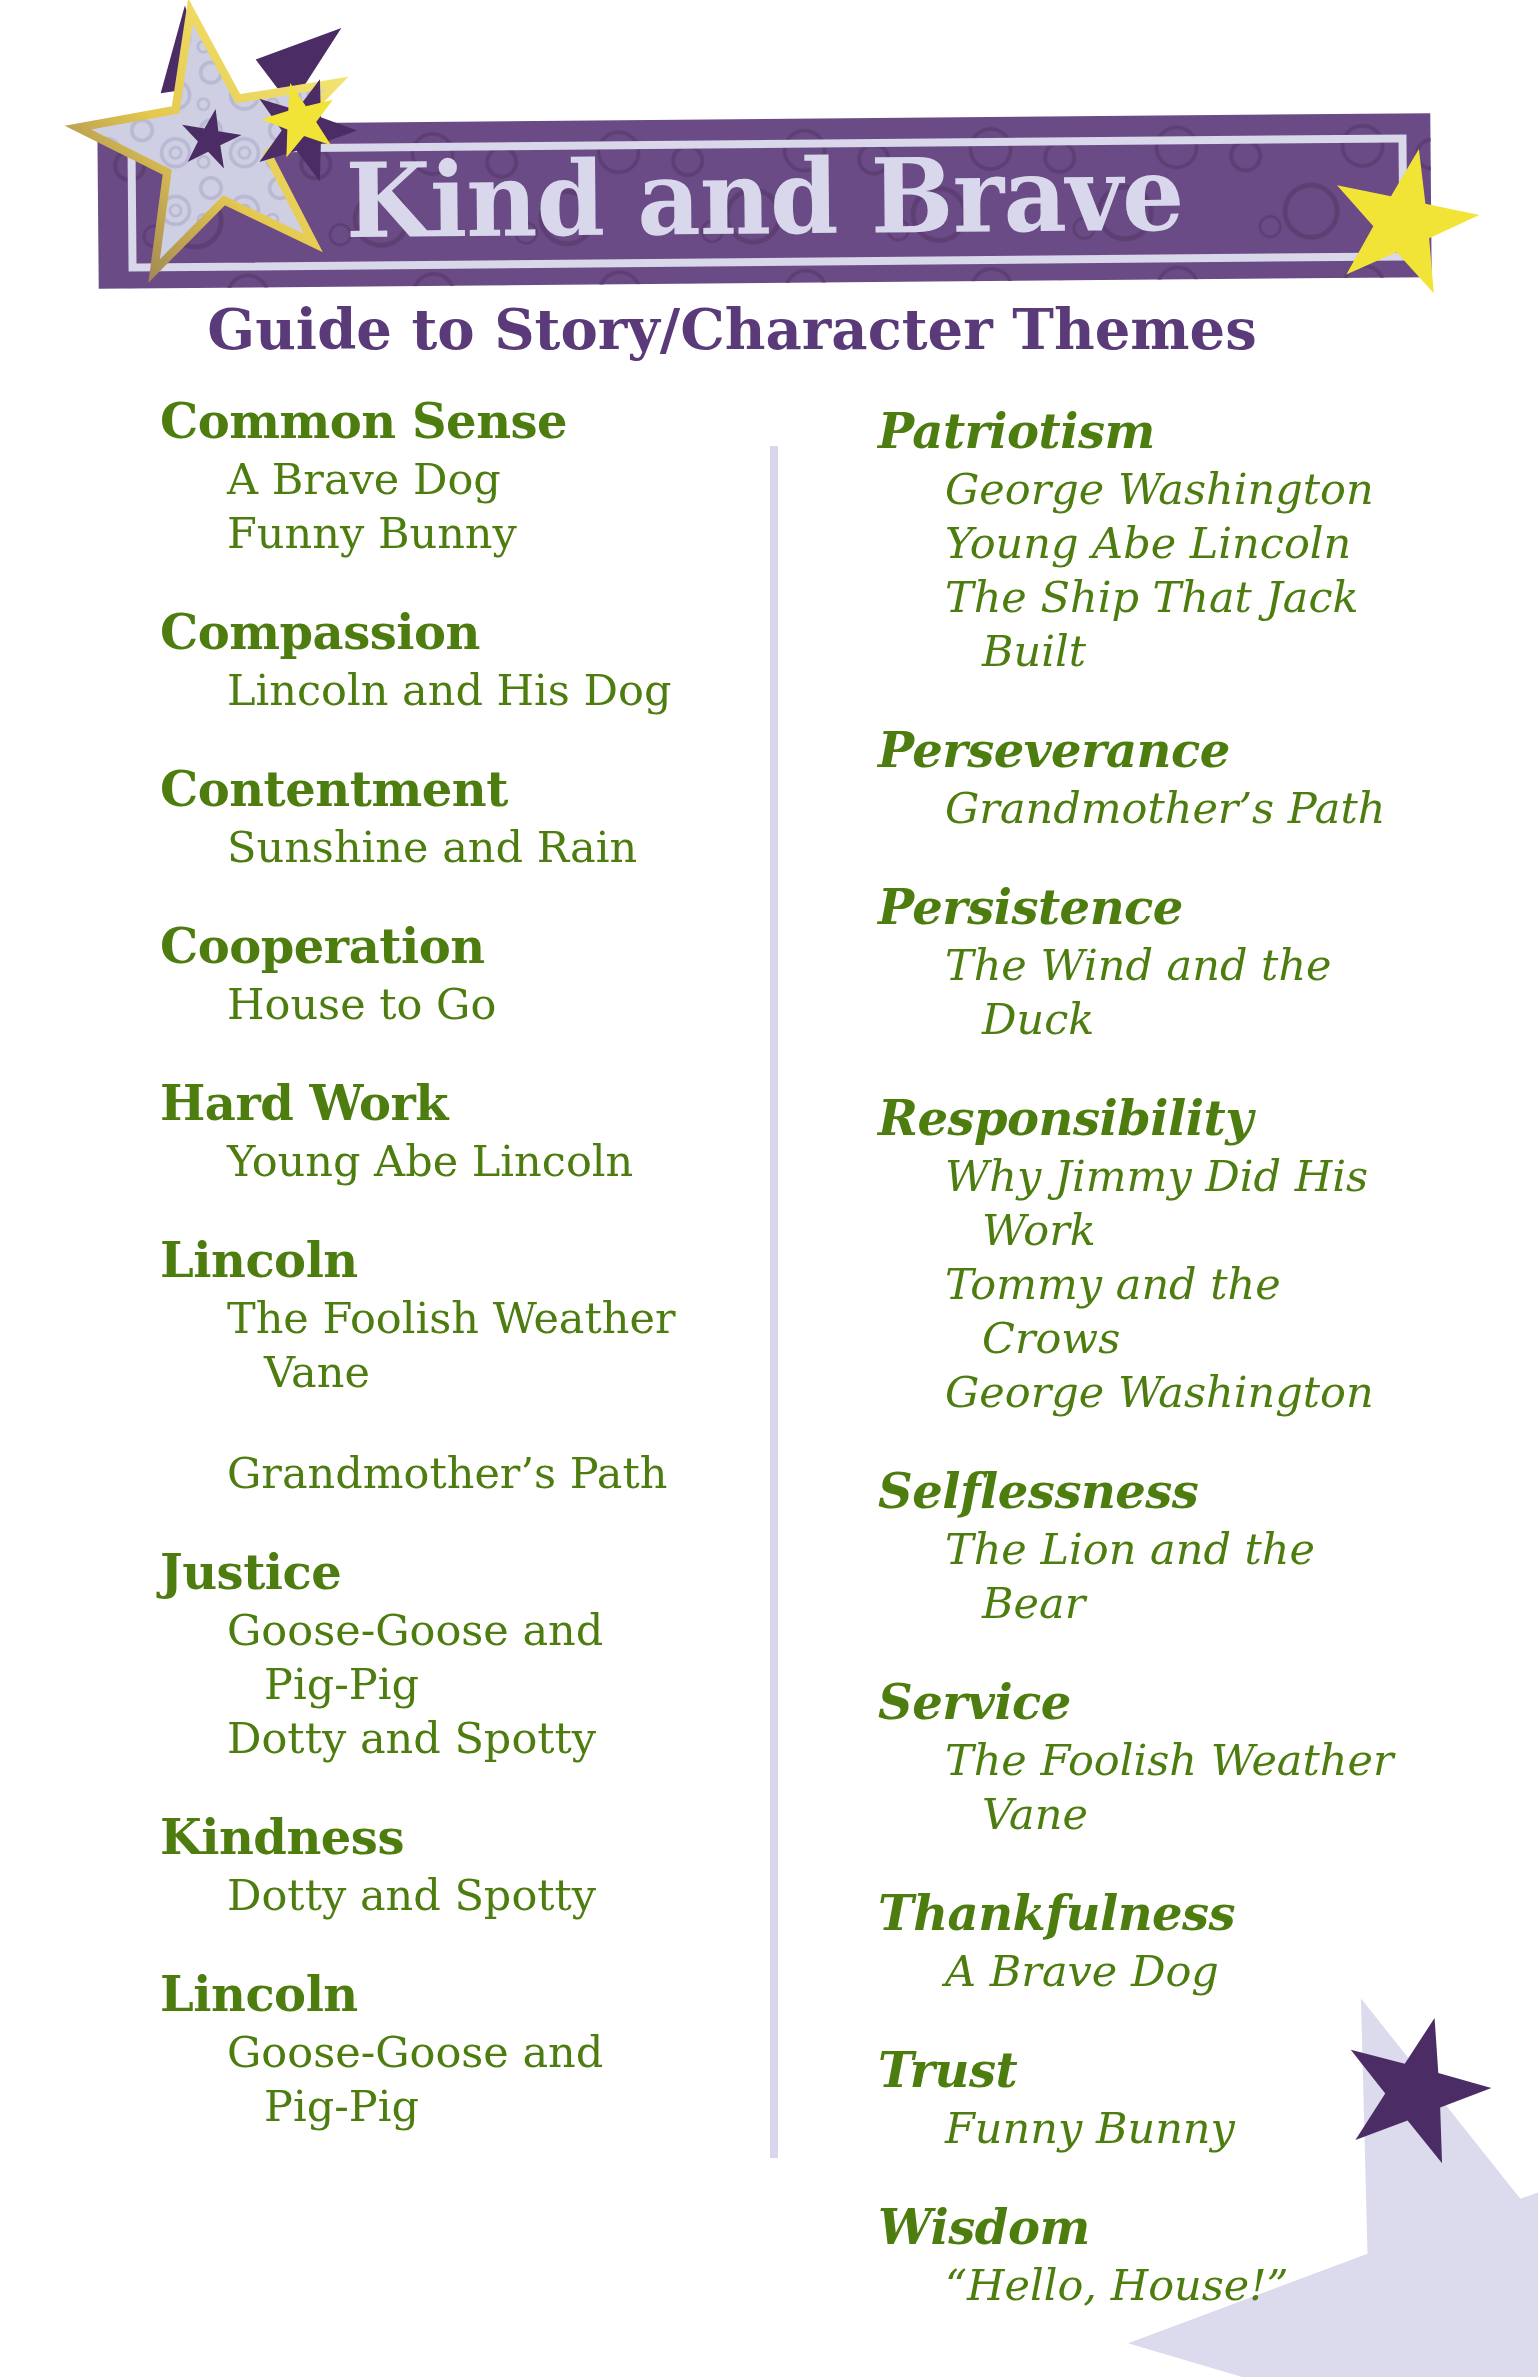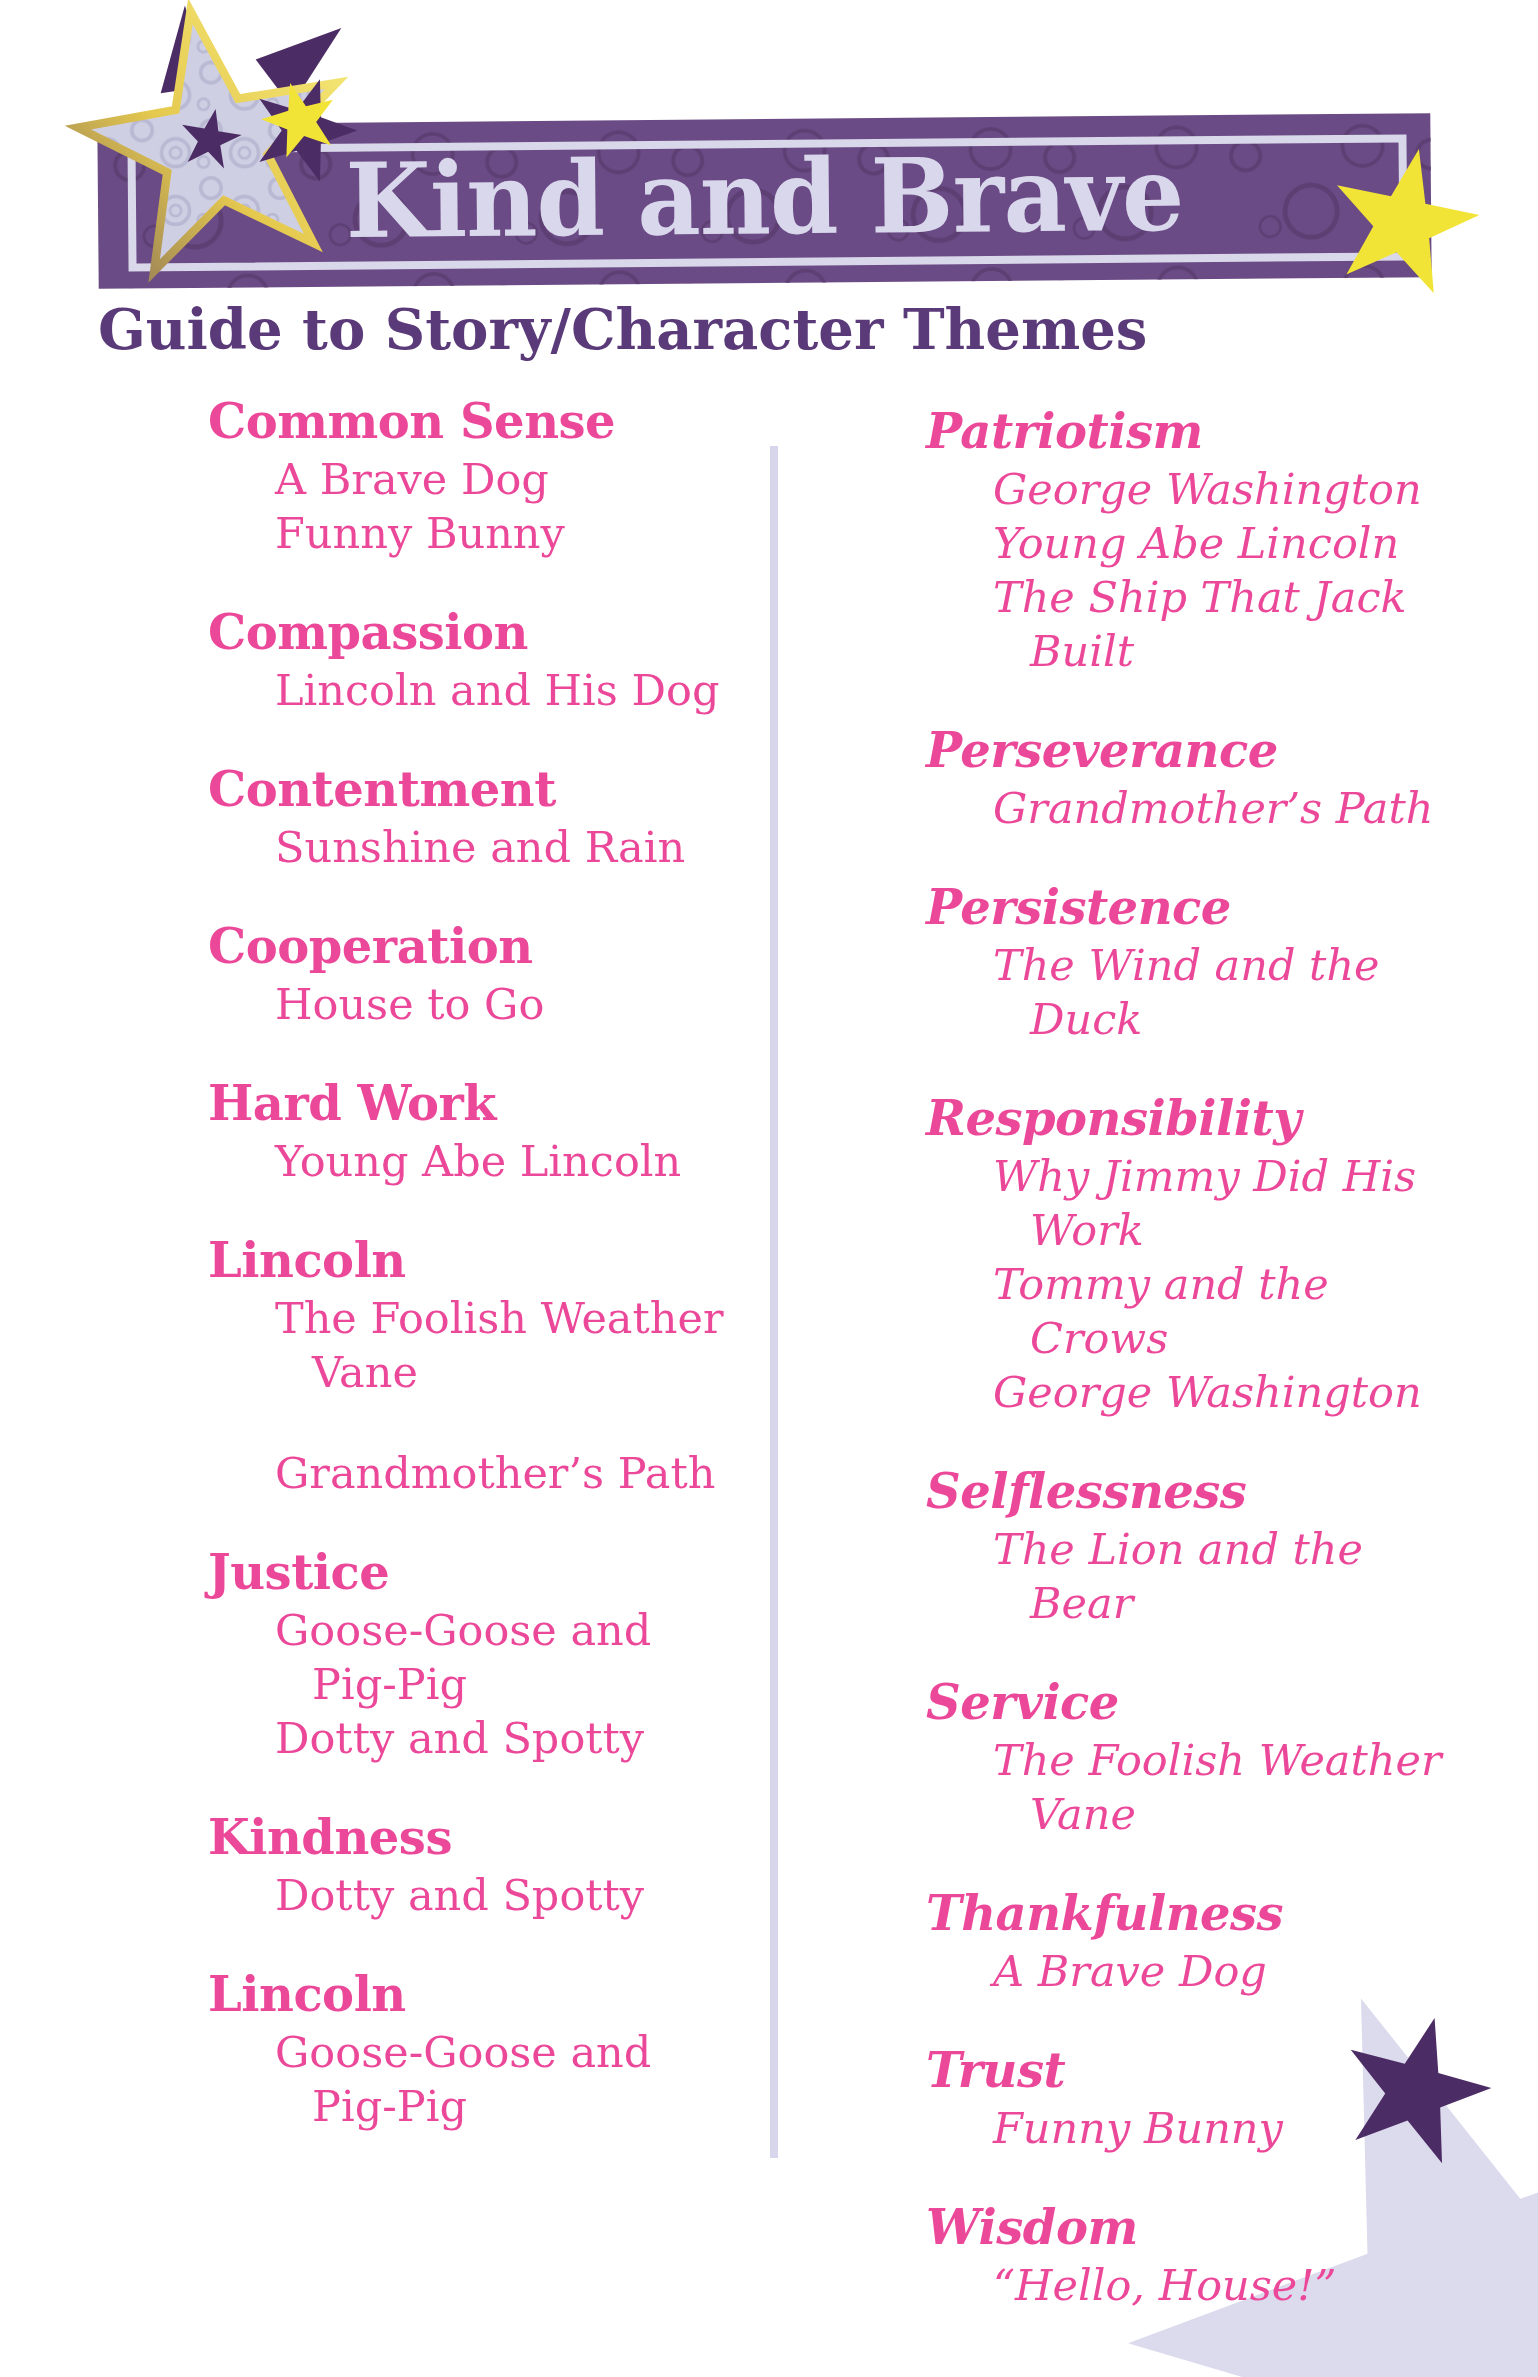--- a/index.html
+++ b/index.html
@@ -27,30 +27,30 @@
   .banner-title{
     position:absolute;left:0;right:0;top:50%;
     transform:translateY(-54%) scaleX(0.95);
     text-align:center;
     font-weight:bold;font-size:103px;line-height:1;
     color:#d9d7ec;letter-spacing:-0.9px;white-space:nowrap;
   }
   
   .subtitle{
     position:absolute;left:98px;top:296px;width:1268px;
-    font-weight:bold;font-size:56px;line-height:1.2;
+    text-align:center;font-weight:bold;font-size:56px;line-height:1.2;
     color:#5a3a78;z-index:3;
   }
   
   .divider{
     position:absolute;left:770px;top:446px;width:8.4px;height:1712px;
     background:#d8d6ea;z-index:2;
   }
   
-  .col{position:absolute;width:527px;z-index:3;color:#ec4899;margin-left:48px;}
+  .col{position:absolute;width:527px;z-index:3;color:#4d7c0f;}
   .col-left{left:160px;top:396px;}
   .col-right{left:878px;top:406px;font-style:italic;}
   .section{margin:0 0 47px 0;}
   .theme{
     font-weight:bold;font-size:48px;line-height:1.05;
     margin:0 0 5.6px 0;letter-spacing:-0.5px;
   }
   .story{
     font-size:43px;line-height:54px;
     padding-left:104px;text-indent:-37px;

